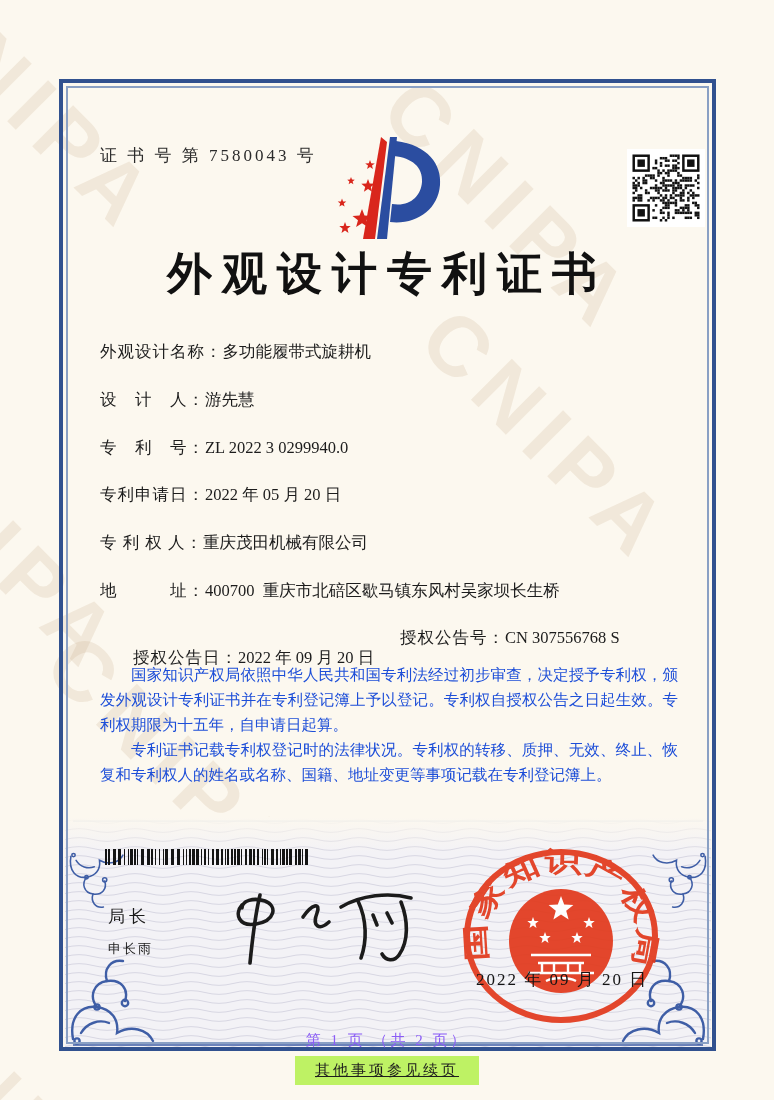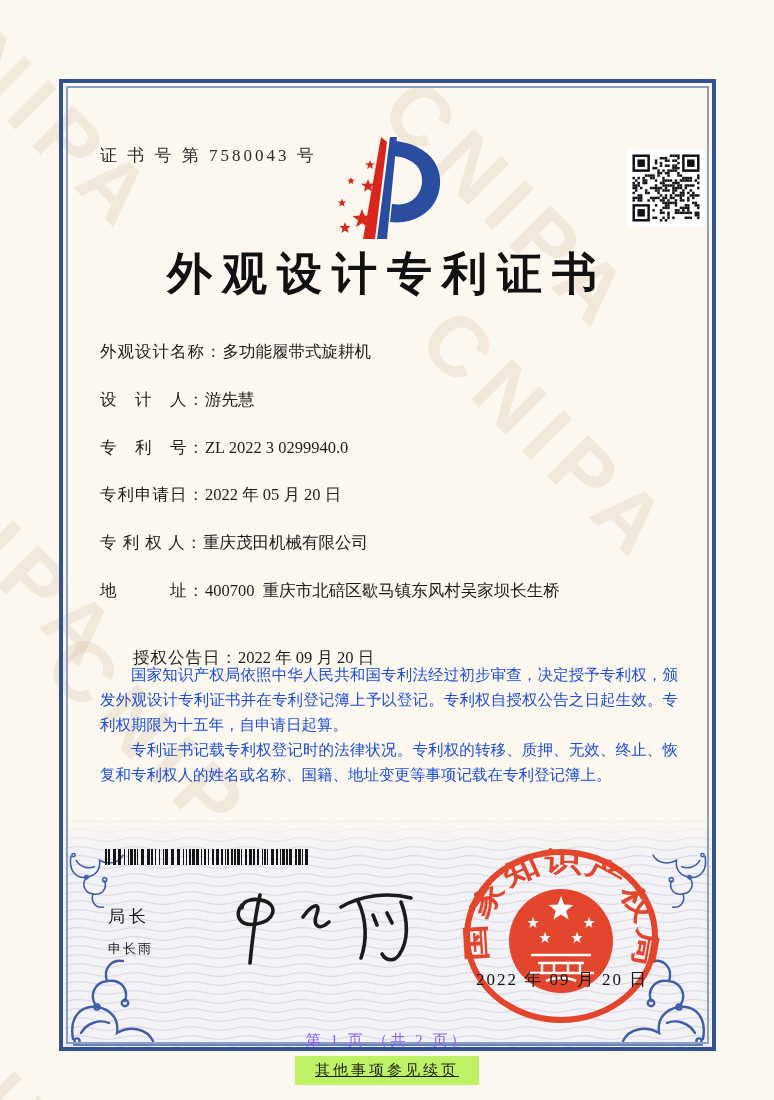--- a/index.html
+++ b/index.html
@@ -364,20 +364,21 @@
 
     <div class="fields">
       <div class="frow" style="top:0;"><span class="lab">外观设计名称：</span><span class="val">多功能履带式旋耕机</span></div>
       <div class="frow" style="top:48px;"><span class="lab">设　计　人：</span><span class="val">游先慧</span></div>
       <div class="frow" style="top:96px;"><span class="lab">专　利　号：</span><span class="val">ZL 2022 3 0299940.0</span></div>
       <div class="frow" style="top:143px;"><span class="lab">专利申请日：</span><span class="val">2022 年 05 月 20 日</span></div>
       <div class="frow" style="top:191px;"><span class="lab">专 利 权 人：</span><span class="val">重庆茂田机械有限公司</span></div>
       <div class="frow" style="top:239px;"><span class="lab">地　　　址：</span><span class="val">400700  重庆市北碚区歇马镇东风村吴家坝长生桥</span></div>
       <div class="frow" style="top:286px;width:580px;">
         <span class="lab">授权公告日：</span><span class="val">2022 年 09 月 20 日</span>
+        <span class="grant2"><span class="lab">授权公告号：</span><span class="val">CN 307556768 S</span></span>
       </div>
     </div>
 
     <div class="paras">
       <p>国家知识产权局依照中华人民共和国专利法经过初步审查，决定授予专利权，颁发外观设计专利证书并在专利登记簿上予以登记。专利权自授权公告之日起生效。专利权期限为十五年，自申请日起算。</p>
       <p>专利证书记载专利权登记时的法律状况。专利权的转移、质押、无效、终止、恢复和专利权人的姓名或名称、国籍、地址变更等事项记载在专利登记簿上。</p>
     </div>
 
     <svg class="barcode" width="205" height="16" viewBox="0 0 205 16" id="barcode">
         <rect x="0" y="0" width="2" height="16" fill="#141414"></rect>

